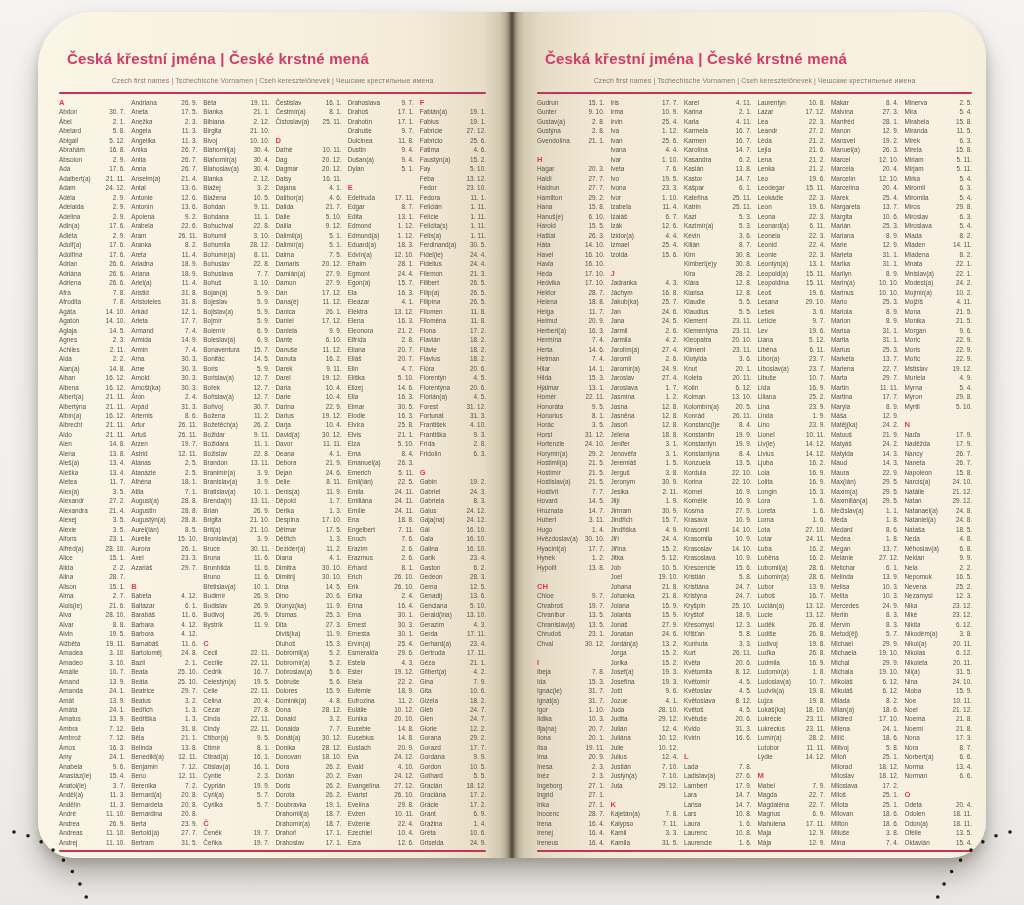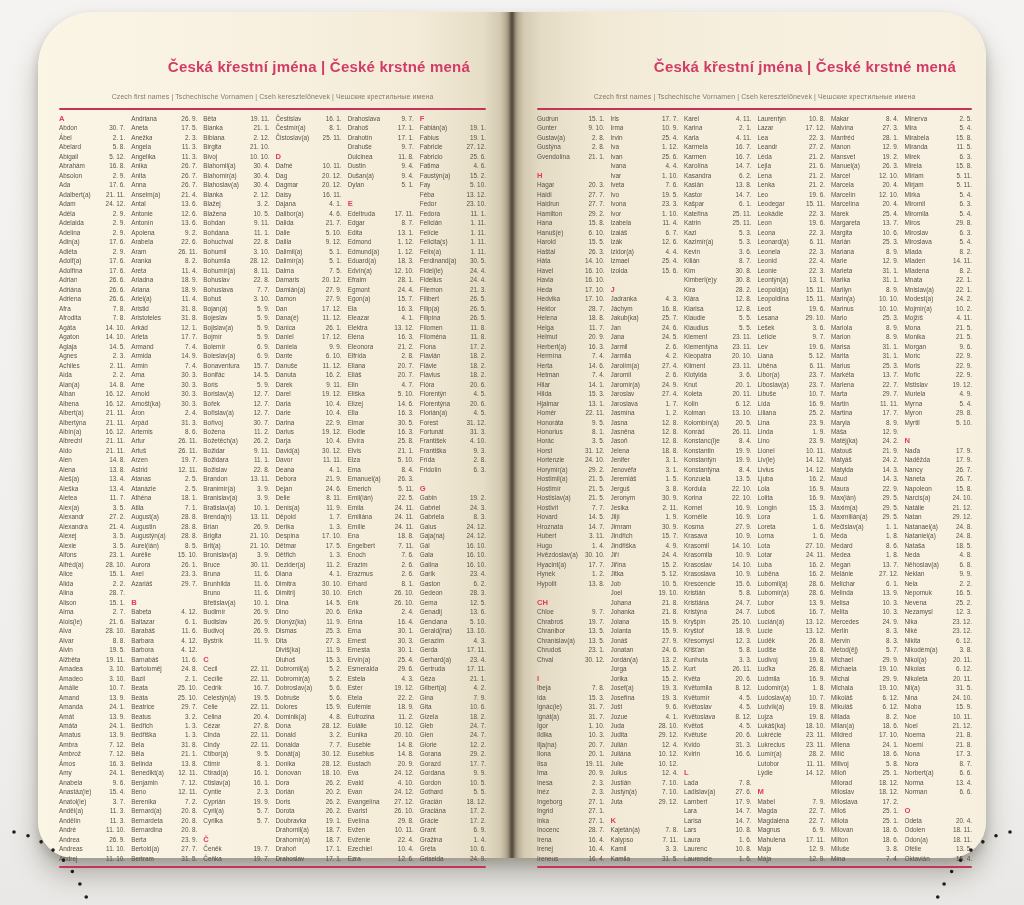--- a/index.html
+++ b/index.html
@@ -23,21 +23,21 @@
     border-radius:0 45px 36px 0;
     background:linear-gradient(to left,#f6efde 0%,#f8f1e1 8%,#f6efde 55%,#f1e9d4 82%,#e4dbc5 94%,#cfc5ac 98.6%,#958b73 100%);
     padding:30px 14px 0 25px;
   }
   .spine{
     position:absolute;left:50%;top:0;width:24px;height:100%;transform:translateX(-50%);
     background:linear-gradient(to right,rgba(0,0,0,0) 0%,rgba(70,60,45,.22) 34%,rgba(28,24,18,.58) 50%,rgba(70,60,45,.22) 66%,rgba(0,0,0,0) 100%);
     z-index:3;pointer-events:none;
   }
   h1.title{
-    margin:16px;text-align:right;font-size:15px;line-height:18px;font-weight:bold;
+    margin:8px;text-align:left;font-size:15px;line-height:18px;font-weight:bold;
     color:var(--title-pink,#d23b66);letter-spacing:.2px;
   }
   .subtitle{
     margin-top:5px;text-align:center;font-size:7px;line-height:9px;
     color:#83796b;letter-spacing:.1px;
   }
   .rule{height:2px;background:var(--rule-crimson,#c63359);border-radius:1px;}
   .rule.top{margin-top:7px;}
   .rule.bottom{margin-top:2px;}
   .cols{

